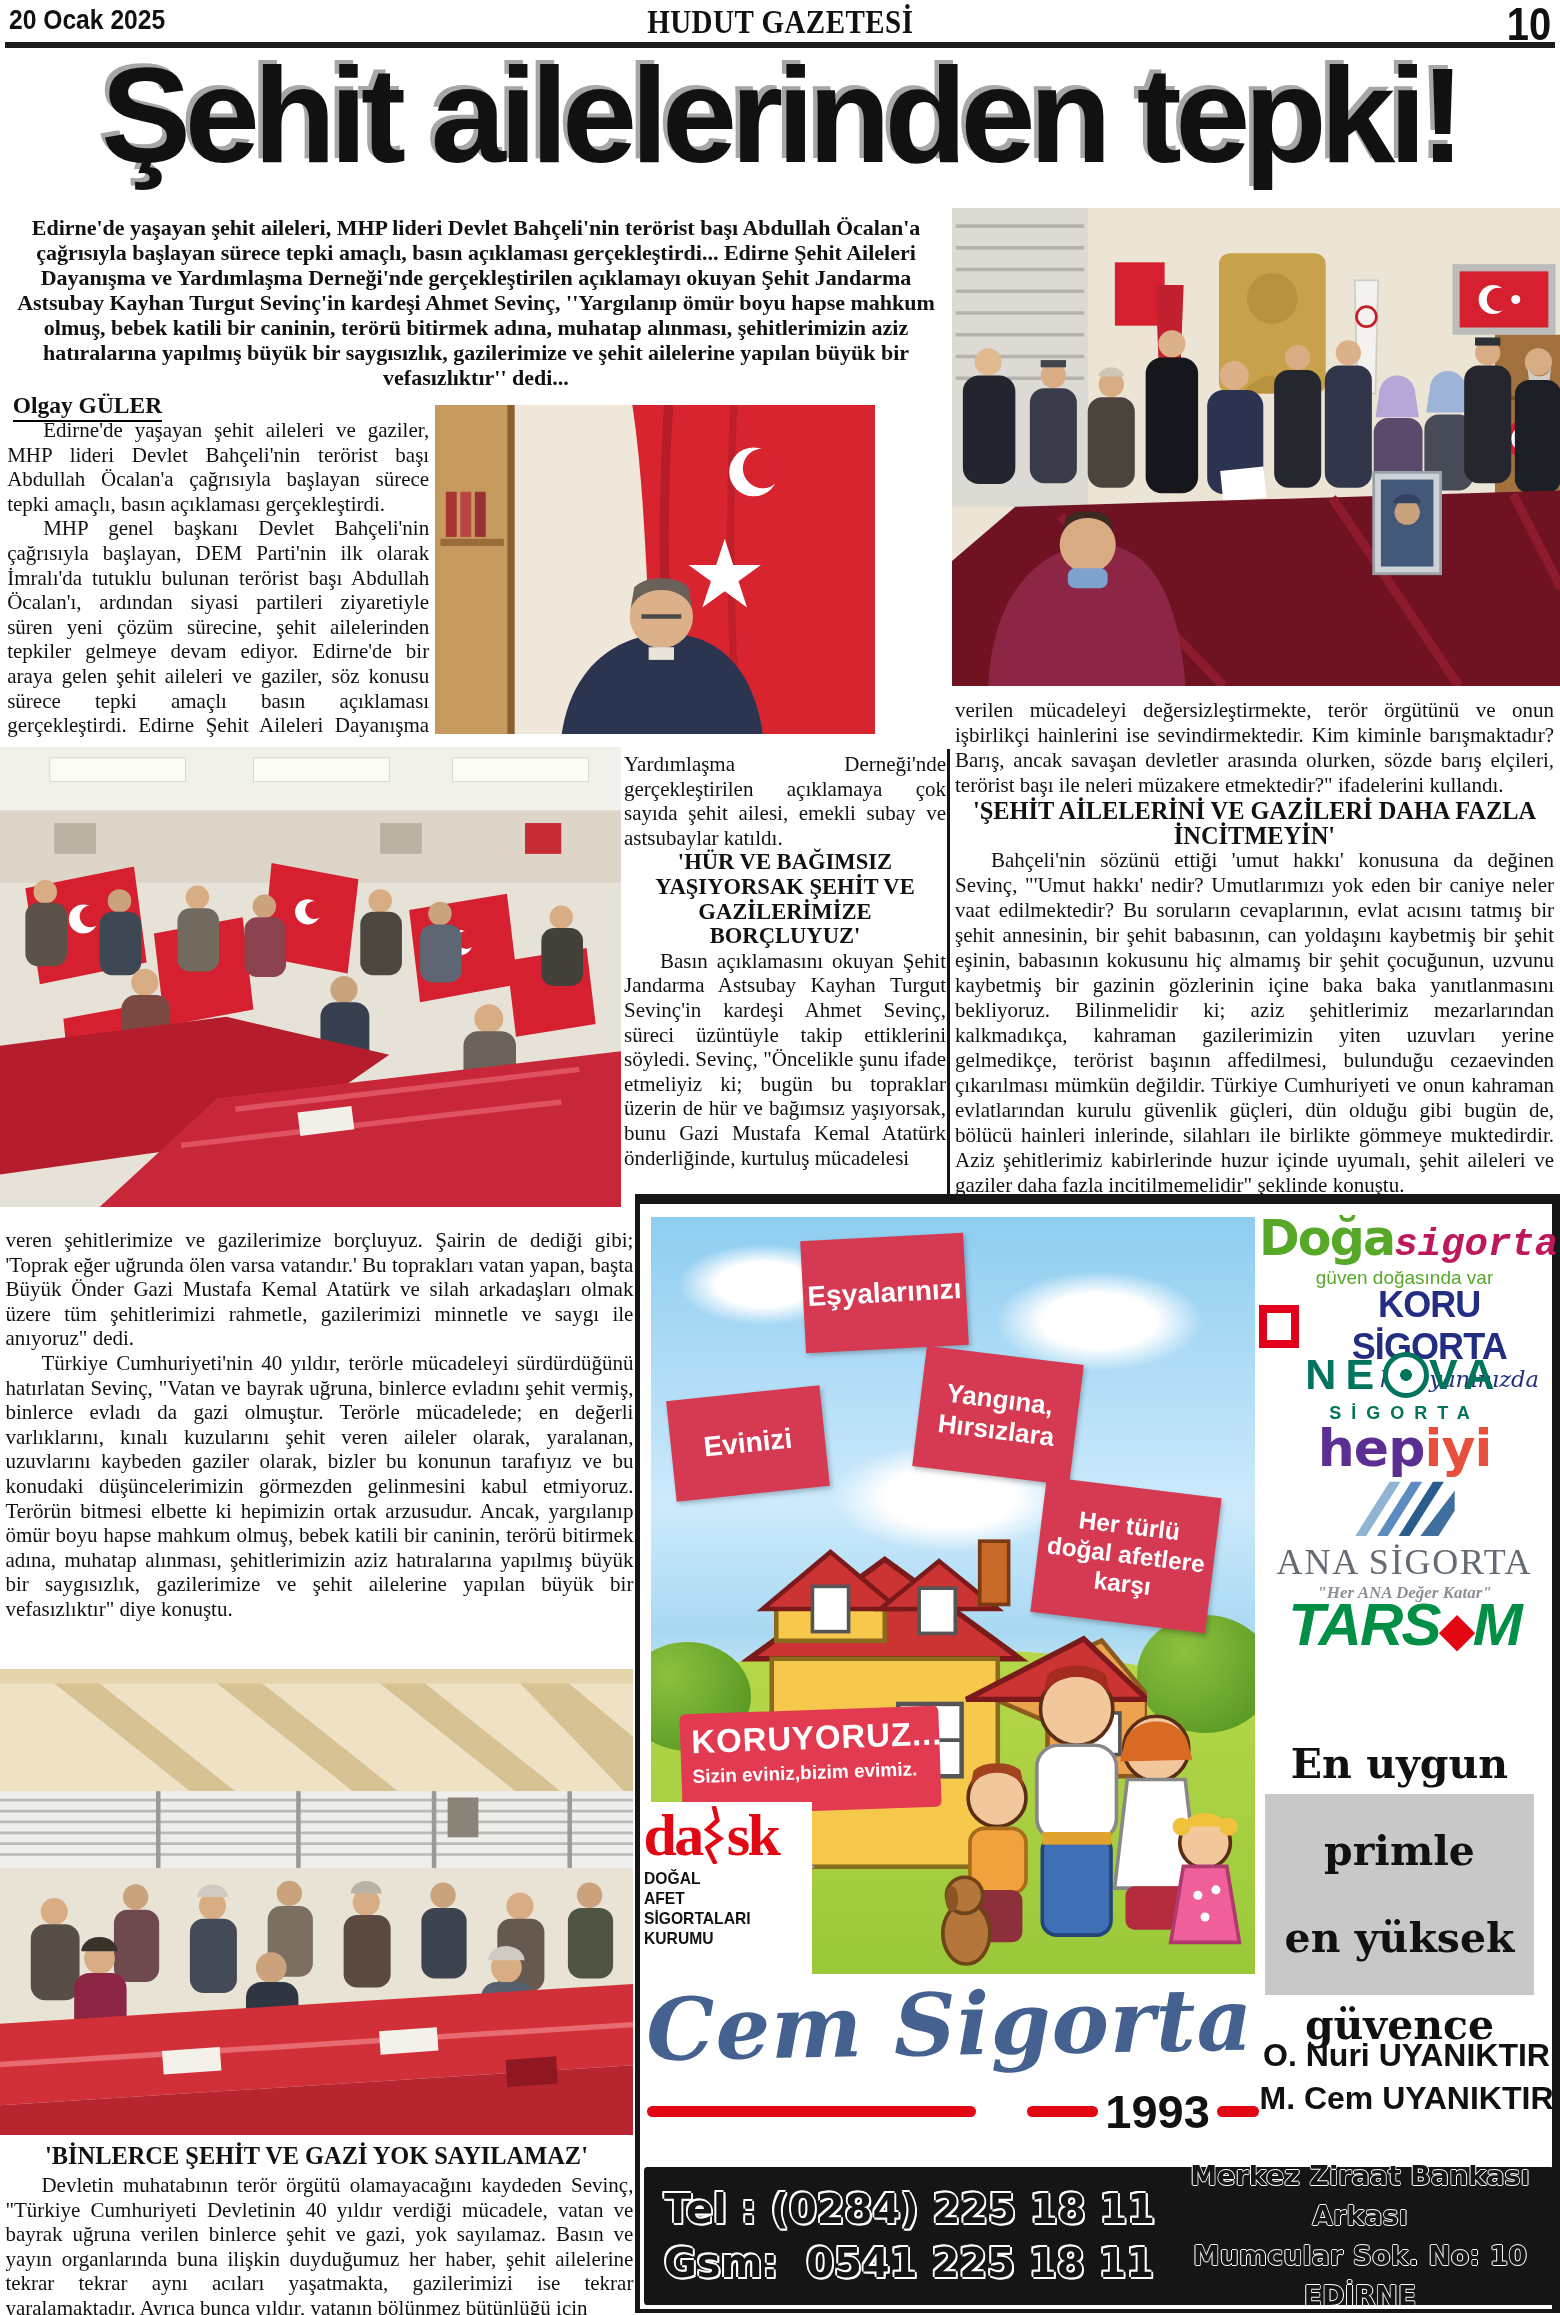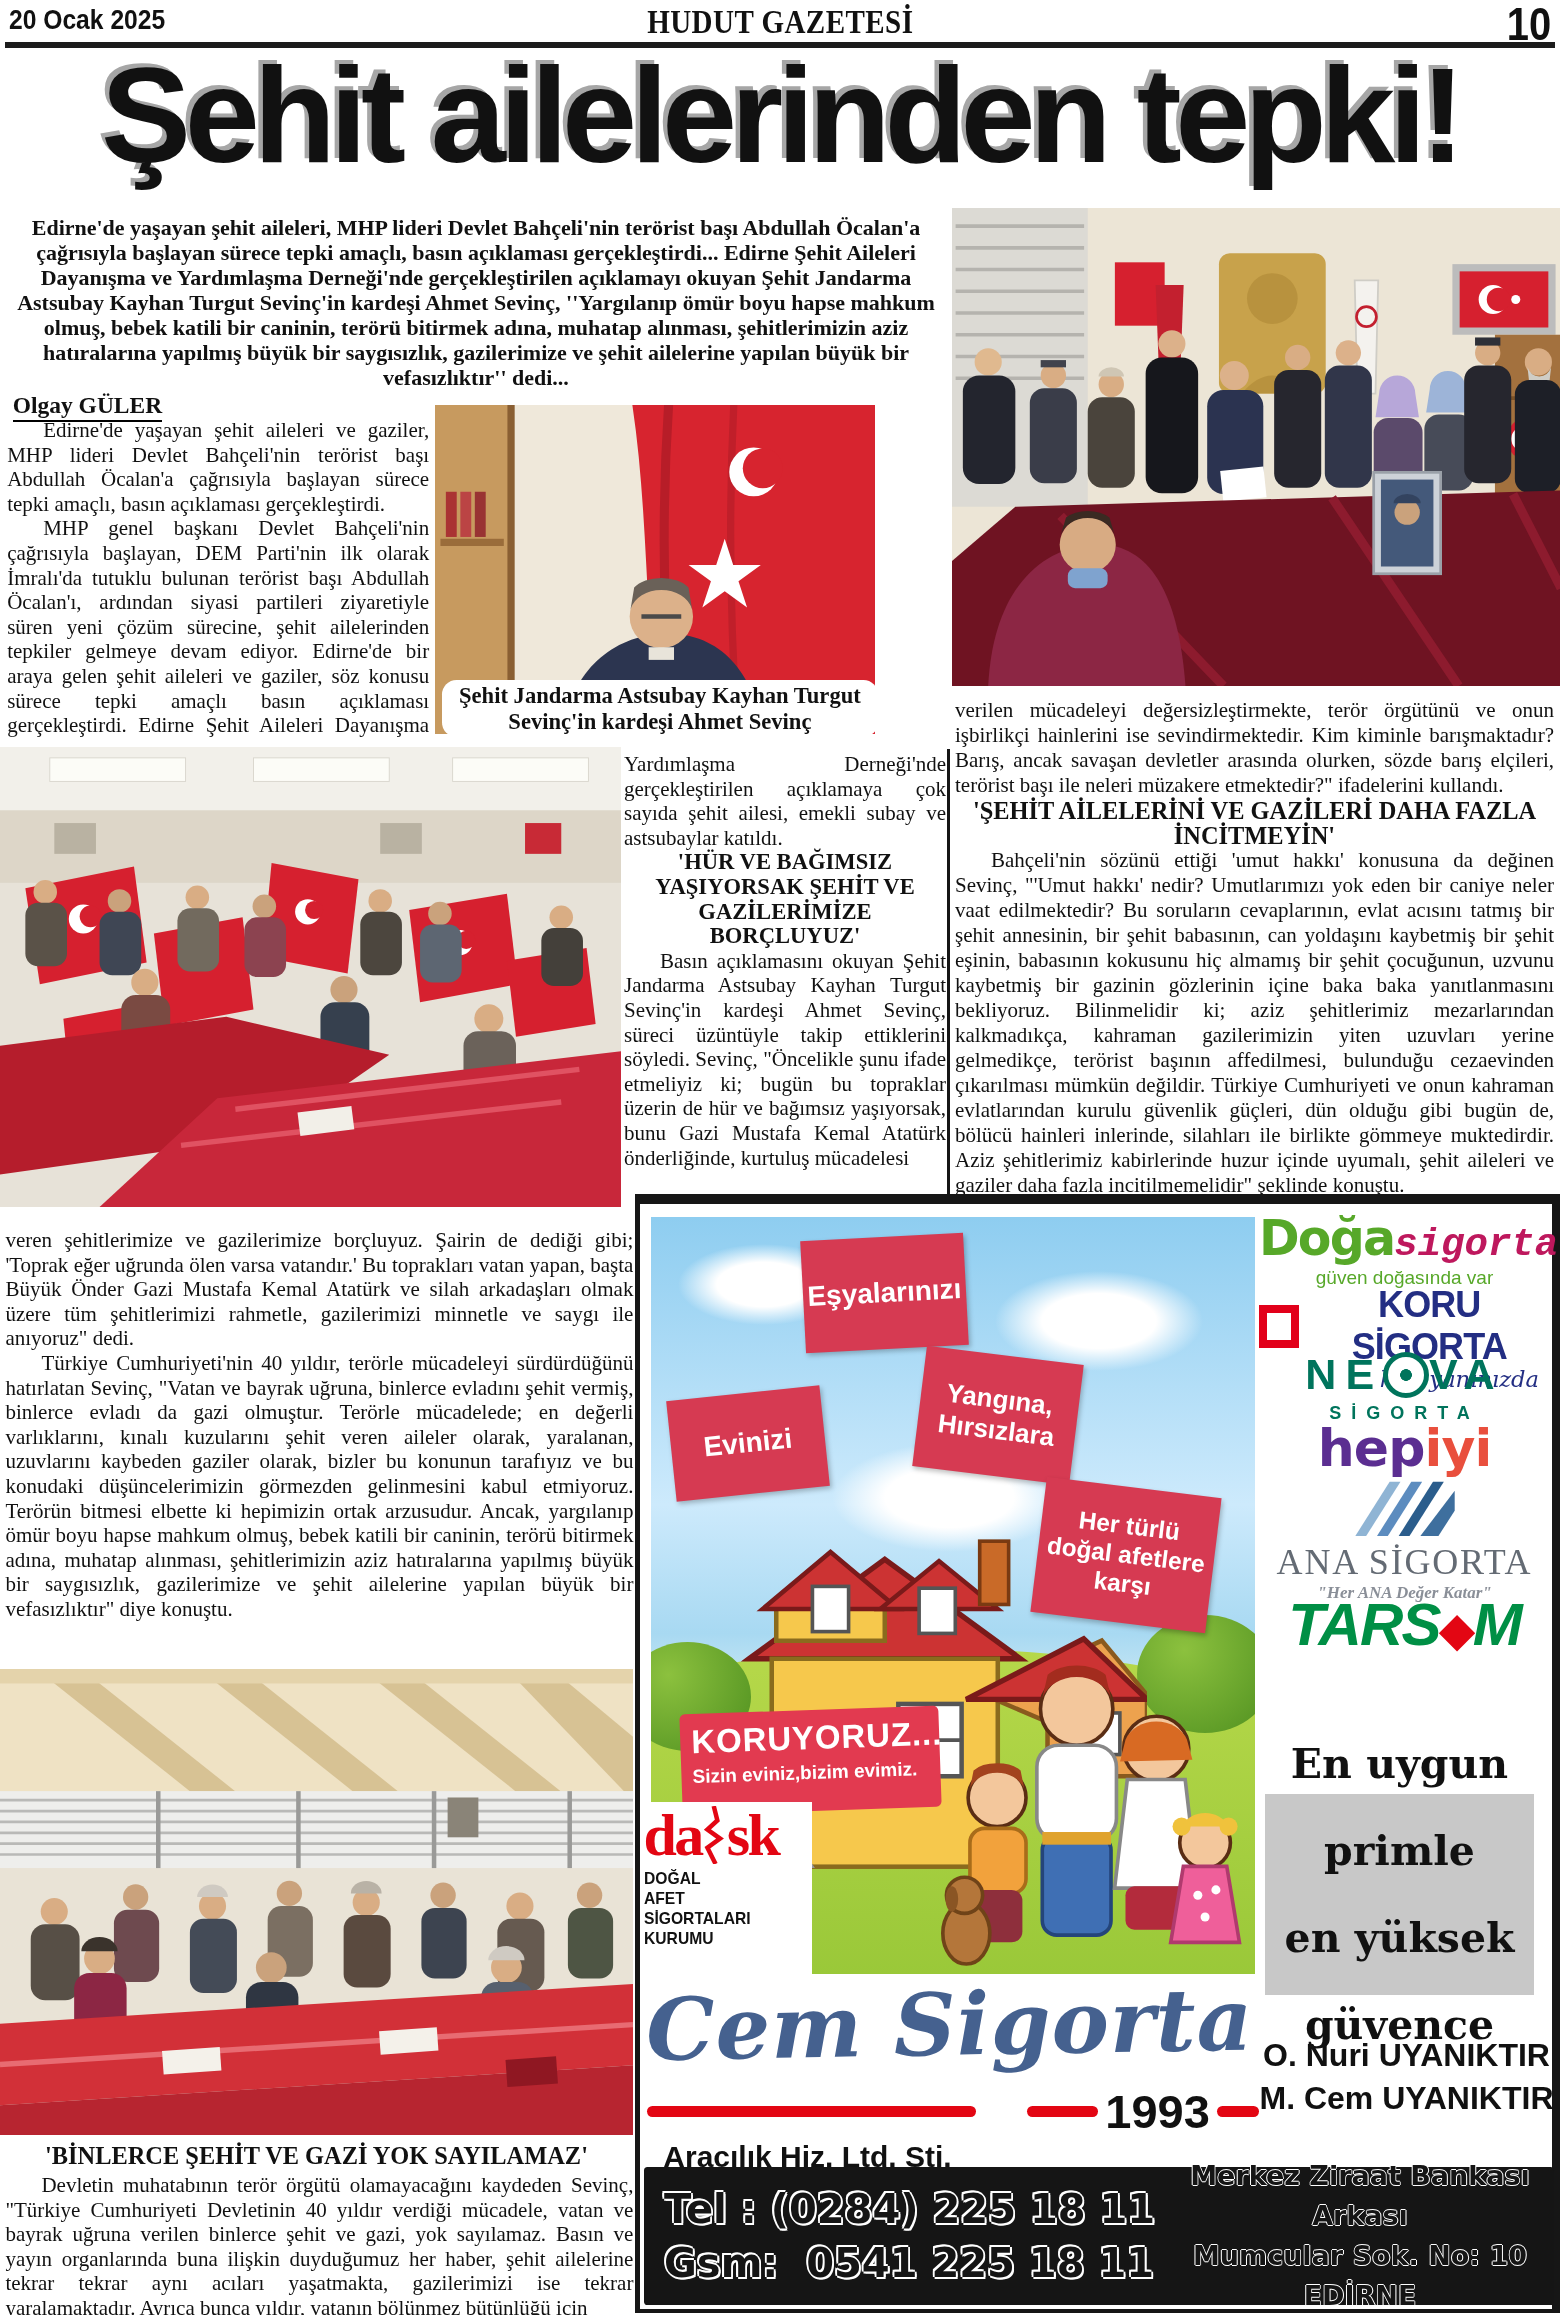--- a/index.html
+++ b/index.html
@@ -255,21 +255,20 @@
       <circle cx="352" cy="74" r="27" fill="#ffffff"></circle>
         <circle cx="362" cy="70" r="22" fill="#d7242f"></circle>
       <polygon fill="#ffffff" points="320,148 329.4,177.1 359.9,177 335.2,194.9 344.7,224 320,206 295.3,224 304.8,194.9 280.1,177 310.6,177.1"></polygon>
       <path d="M140,364 C150,292 198,256 250,253 C312,250 352,292 362,364 Z" fill="#2c3550"></path>
       <circle cx="250" cy="234" r="35" fill="#dcb18a"></circle>
       <path d="M216 226 a35 28 0 0 1 68 0 l-4 -24 a34 20 0 0 0 -60 0 z" fill="#6a6158"></path>
       <line x1="228" y1="234" x2="272" y2="234" stroke="#4a4a4a" stroke-width="5"></line>
       <rect x="236" y="268" width="28" height="14" fill="#e8e4da"></rect>
     </svg>
   </div>
-  <div class="abs capblob">Şehit Jandarma Astsubay Kayhan Turgut Sevinç'in kardeşi Ahmet Sevinç</div>
 
   <div class="abs photo photoC">
     <svg viewBox="0 0 686 508" preserveAspectRatio="none">
       <rect x="0" y="0" width="686" height="508" fill="#e7e2d8"></rect>
       <rect x="0" y="0" width="686" height="70" fill="#f2f0ea"></rect>
       <rect x="55" y="12" width="150" height="26" fill="#fcfcf7" stroke="#d8d5cc"></rect>
       <rect x="280" y="12" width="150" height="26" fill="#fcfcf7" stroke="#d8d5cc"></rect>
       <rect x="500" y="12" width="150" height="26" fill="#fcfcf7" stroke="#d8d5cc"></rect>
       <rect x="0" y="70" width="686" height="80" fill="#ddd6c8"></rect>
       <rect x="60" y="84" width="46" height="34" fill="#b9b2a2"></rect>
@@ -515,21 +514,20 @@
   </div>
 
   <div class="abs cem">
     <div class="cem-script">Cem Sigorta</div>
     <div class="cem-rule">
       <div class="bar b1"></div>
       <div class="bar b2"></div>
       <div class="cem-year">1993</div>
       <div class="bar b3"></div>
     </div>
-    <div class="cem-sub">Aracılık Hiz. Ltd. Şti.</div>
   </div>
 
   <div class="abs contact">
     <div class="tels">
       <div><span>Tel :</span> <span>(0284) 225 18 11</span></div>
       <div><span>Gsm:</span>&nbsp; <span>0541 225 18 11</span></div>
     </div>
     <div class="addr">
       <div>Merkez Ziraat Bankası Arkası</div>
       <div>Mumcular Sok. No: 10 EDİRNE</div>

